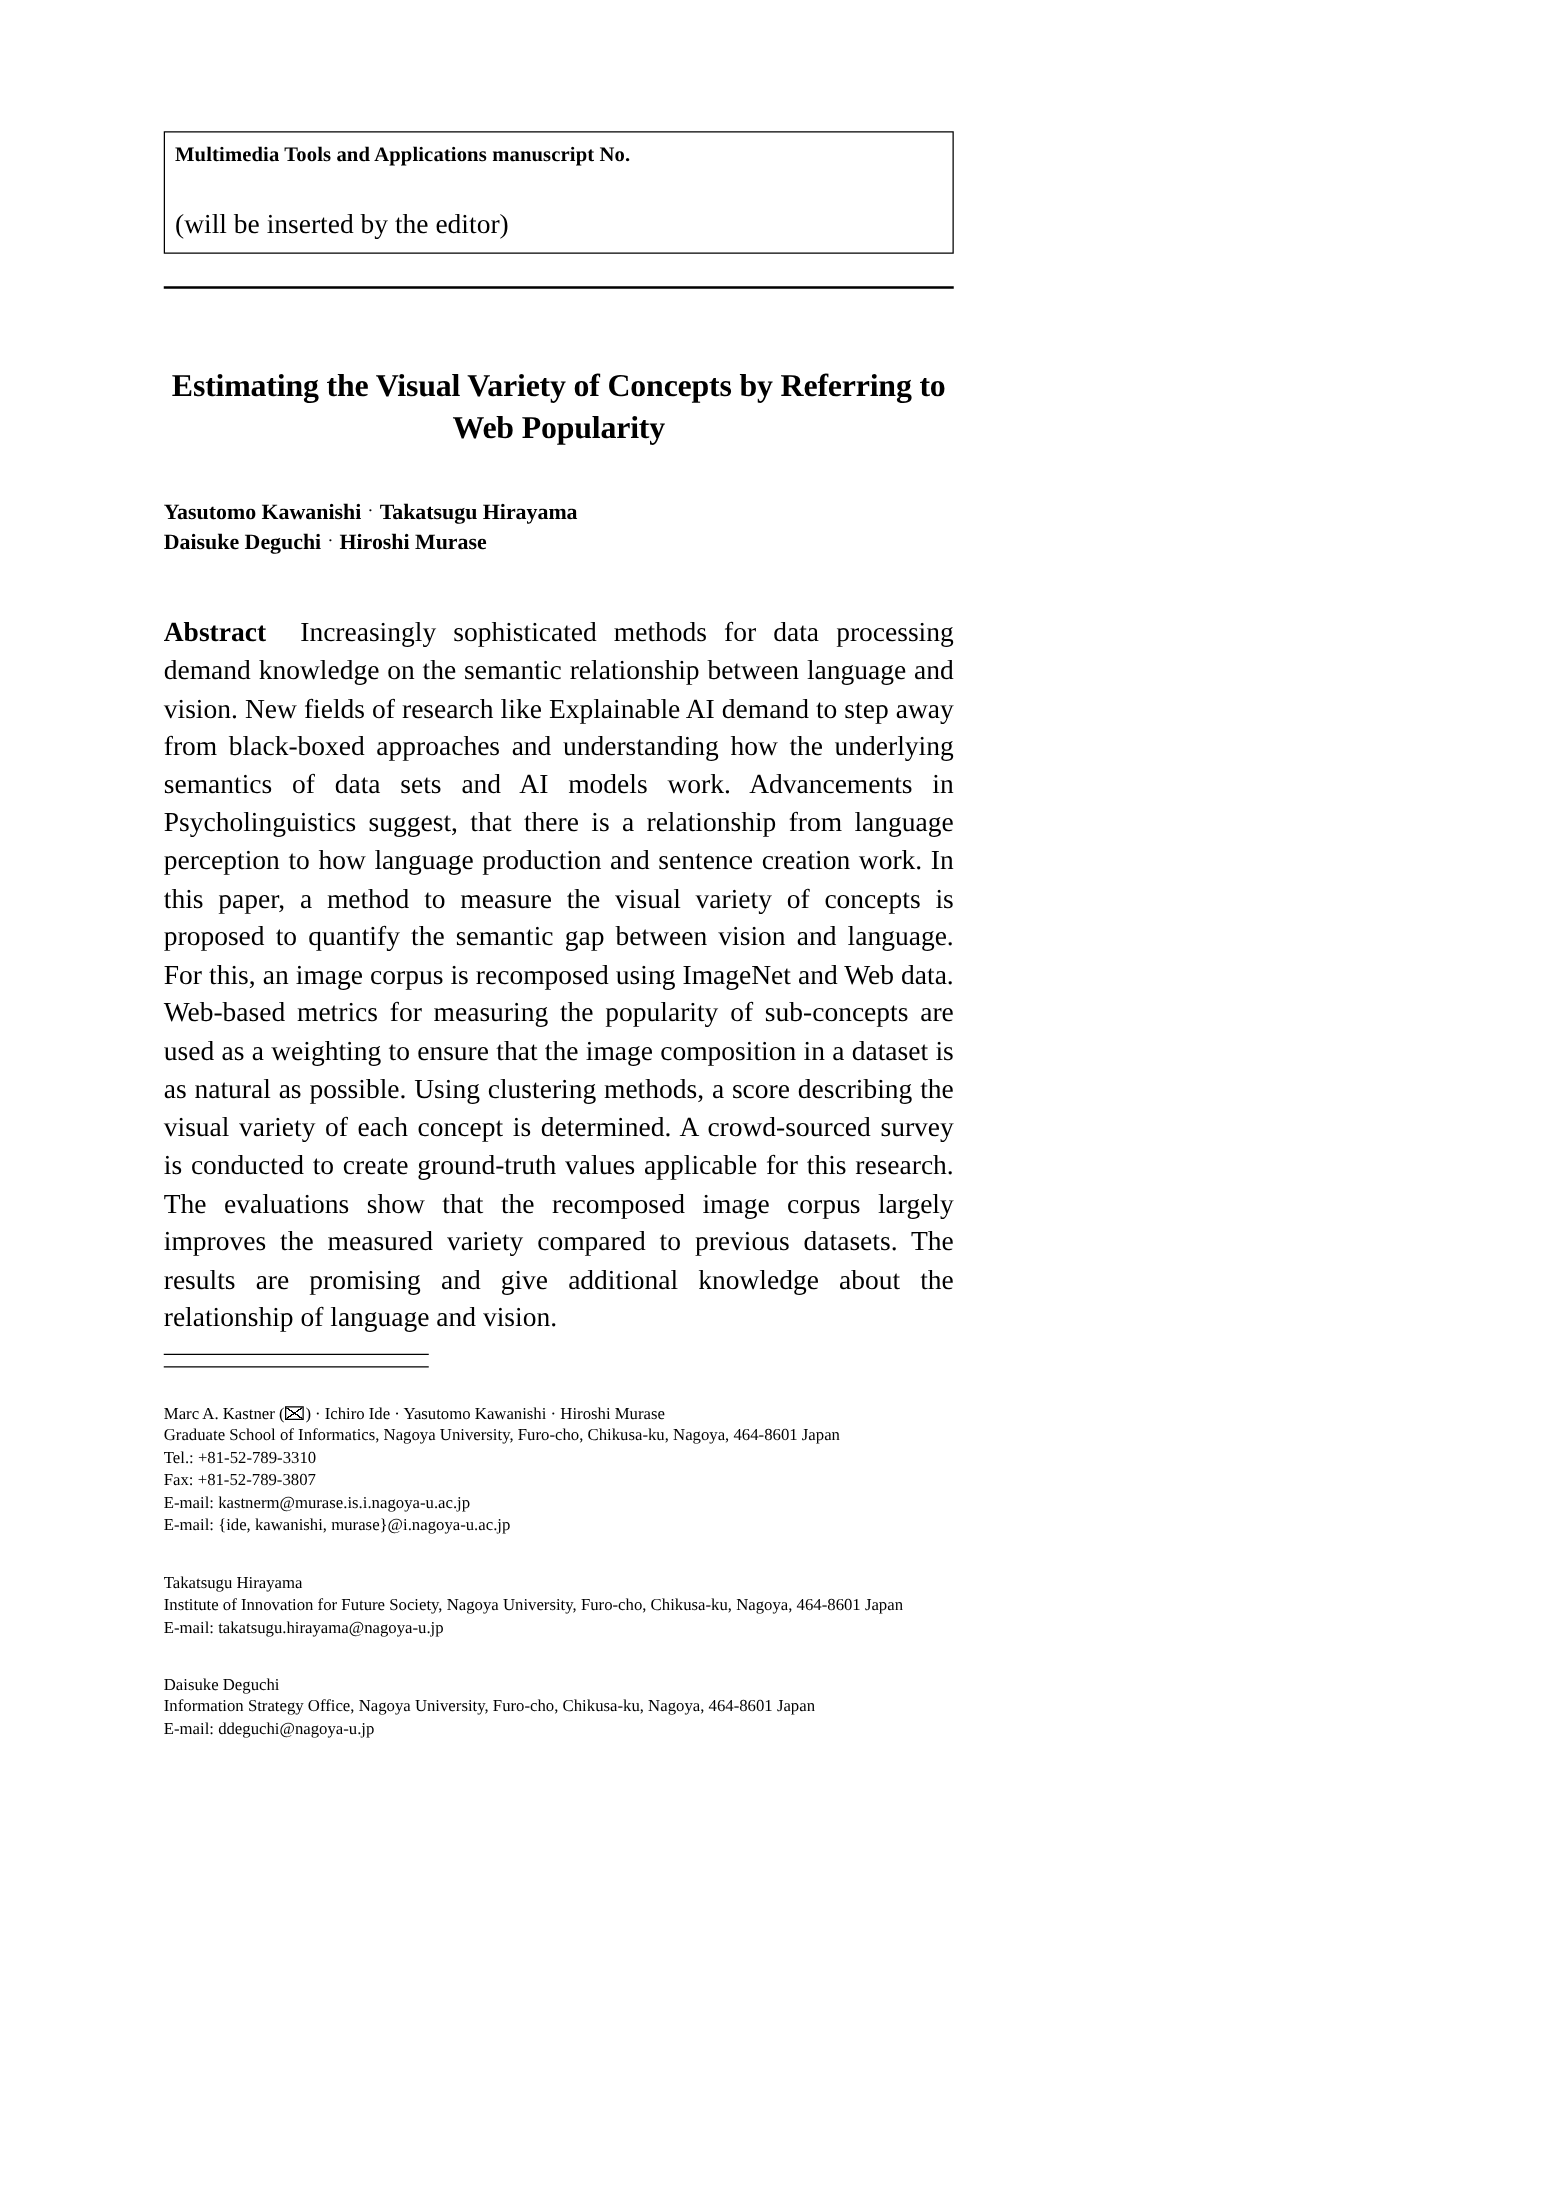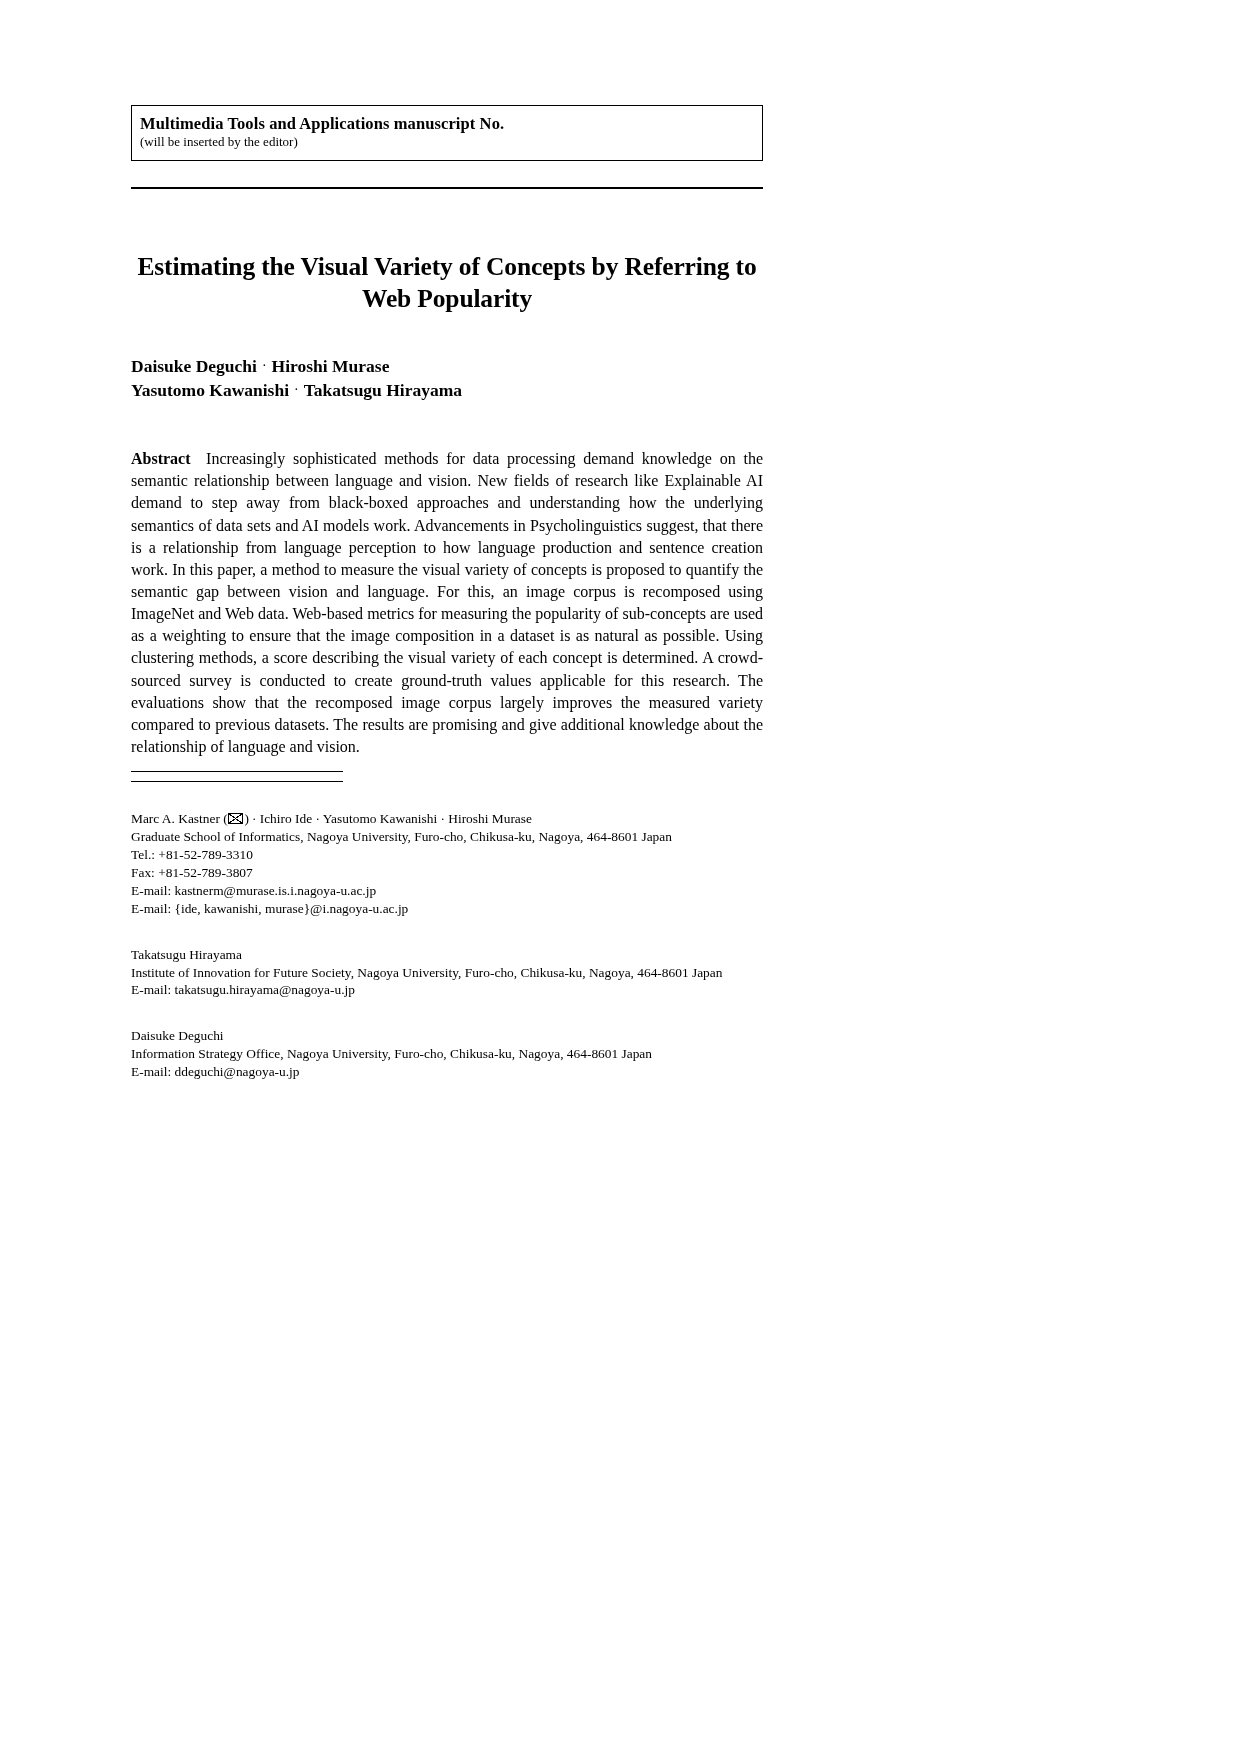--- a/index.html
+++ b/index.html
@@ -28,21 +28,22 @@
     border: 1.5px solid #000;
     padding: 7px 10px 9px 8px;
     line-height: 1.28;
   }
   .journal-title {
     font-weight: bold;
     font-size: 16.5px;
     letter-spacing: 0.1px;
   }
   .journal-sub {
-    font-size: 13px;
+    font-size: 22px;
+    margin-top: 31px;
   }
   .rule-heavy {
     margin-top: 26px;
     border-top: 2.6px solid #000;
     width: 632px;
   }
 
   
   .paper-title {
     margin-top: 62px;
@@ -69,21 +70,21 @@
 
   
   .received {
     margin-top: 78px;
     font-size: 13.5px;
   }
 
   
   .abstract {
     margin-top: 45px;
-    font-size: 16px;
+    font-size: 22px;
     line-height: 1.385;
     text-align: justify;
     text-justify: inter-word;
     hyphens: manual;
   }
   .abstract .lbl {
     font-weight: bold;
   }
 
   
@@ -151,24 +152,24 @@
     <div class="journal-title">Multimedia Tools and Applications manuscript No.</div>
     <div class="journal-sub">(will be inserted by the editor)</div>
   </div>
 
   <div class="rule-heavy"></div>
 
   <div class="paper-title">Estimating the Visual Variety of Concepts by Referring to Web Popularity</div>
 
   <div class="authors">
     <div>
-      <span>Daisuke Deguchi</span><span class="sep">·</span><span>Hiroshi Murase</span>
+      <span>Yasutomo Kawanishi</span><span class="sep">·</span><span>Takatsugu Hirayama</span>
     </div>
     <div>
-      <span>Yasutomo Kawanishi</span><span class="sep">·</span><span>Takatsugu Hirayama</span>
+      <span>Daisuke Deguchi</span><span class="sep">·</span><span>Hiroshi Murase</span>
     </div>
   </div>
 
 
   <div class="abstract">
     <span class="lbl">Abstract</span><span>&nbsp; </span><span>Increasingly sophisticated methods for data processing demand knowledge on the semantic relationship between language and vision. New fields of research like Explainable AI demand to step away from black-boxed approaches and understanding how the underlying semantics of data sets and AI models work. Advancements in Psycholinguistics suggest, that there is a relationship from language perception to how language production and sentence creation work. In this paper, a method to measure the visual variety of concepts is proposed to quantify the semantic gap between vision and language. For this, an image corpus is recomposed using ImageNet and Web data. Web-based metrics for measuring the popularity of sub-concepts are used as a weighting to ensure that the image composition in a dataset is as natural as possible. Using clustering methods, a score describing the visual variety of each concept is determined. A crowd-sourced survey is conducted to create ground-truth values applicable for this research. The evaluations show that the recomposed image corpus largely improves the measured variety compared to previous datasets. The results are promising and give additional knowledge about the relationship of language and vision.</span>
   </div>
 
   <div class="footnote-rule"></div>
   <div class="footnote-rule2"></div>

